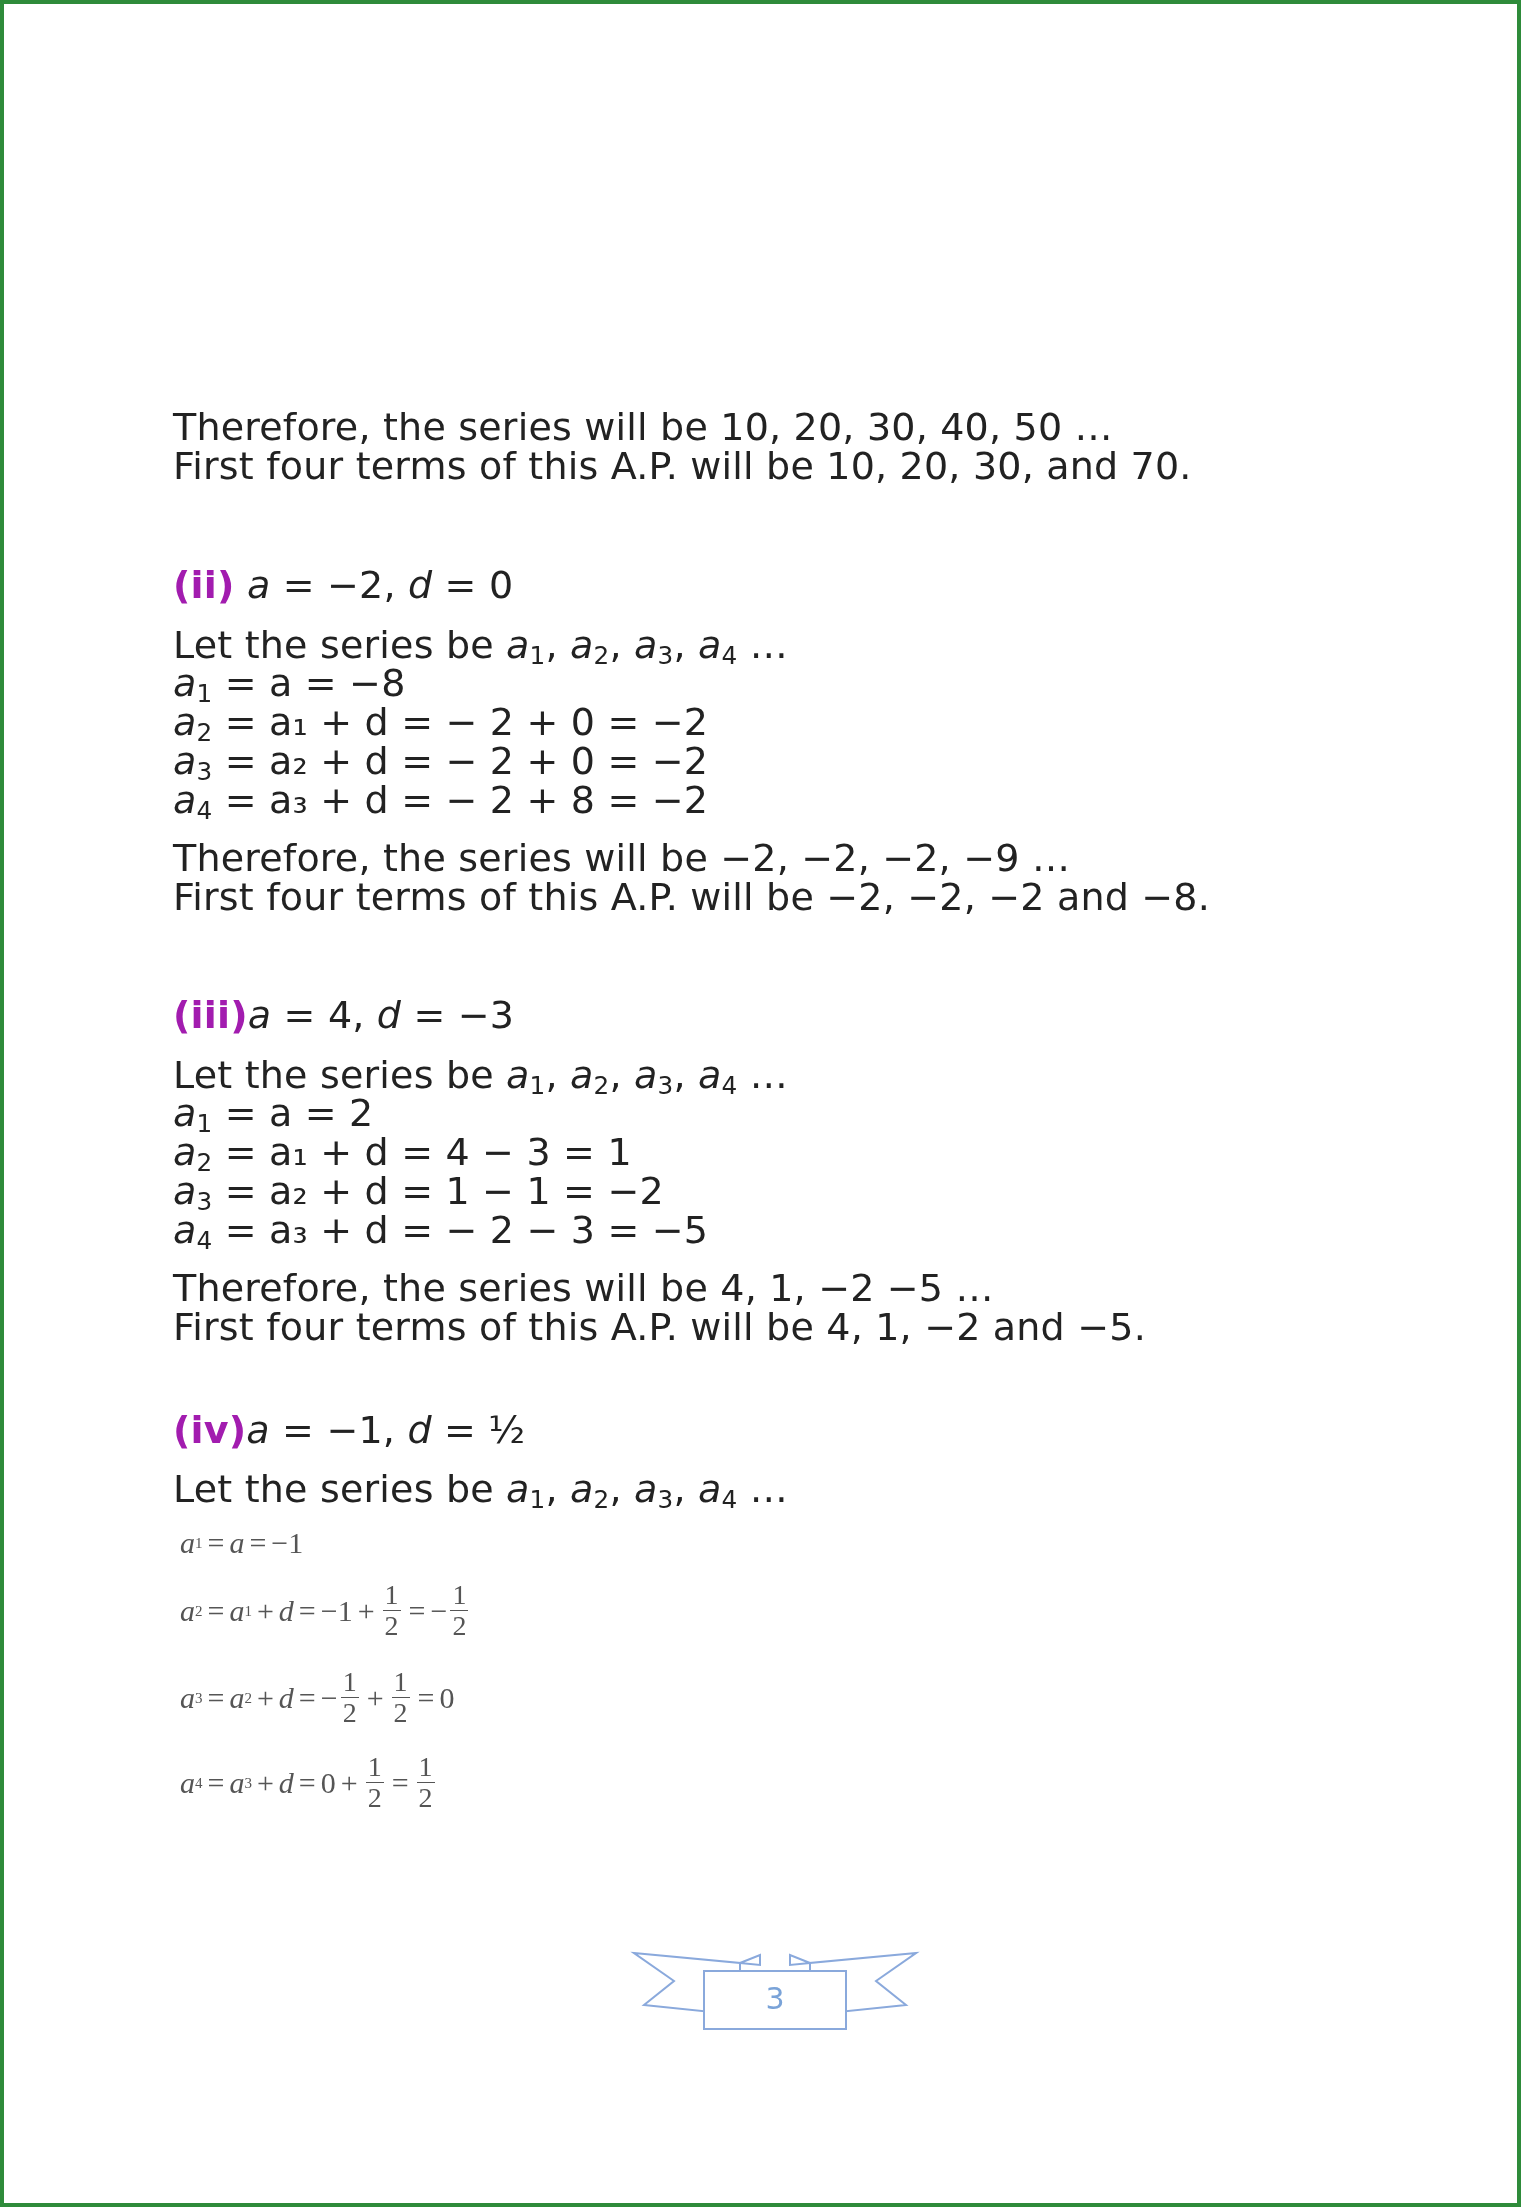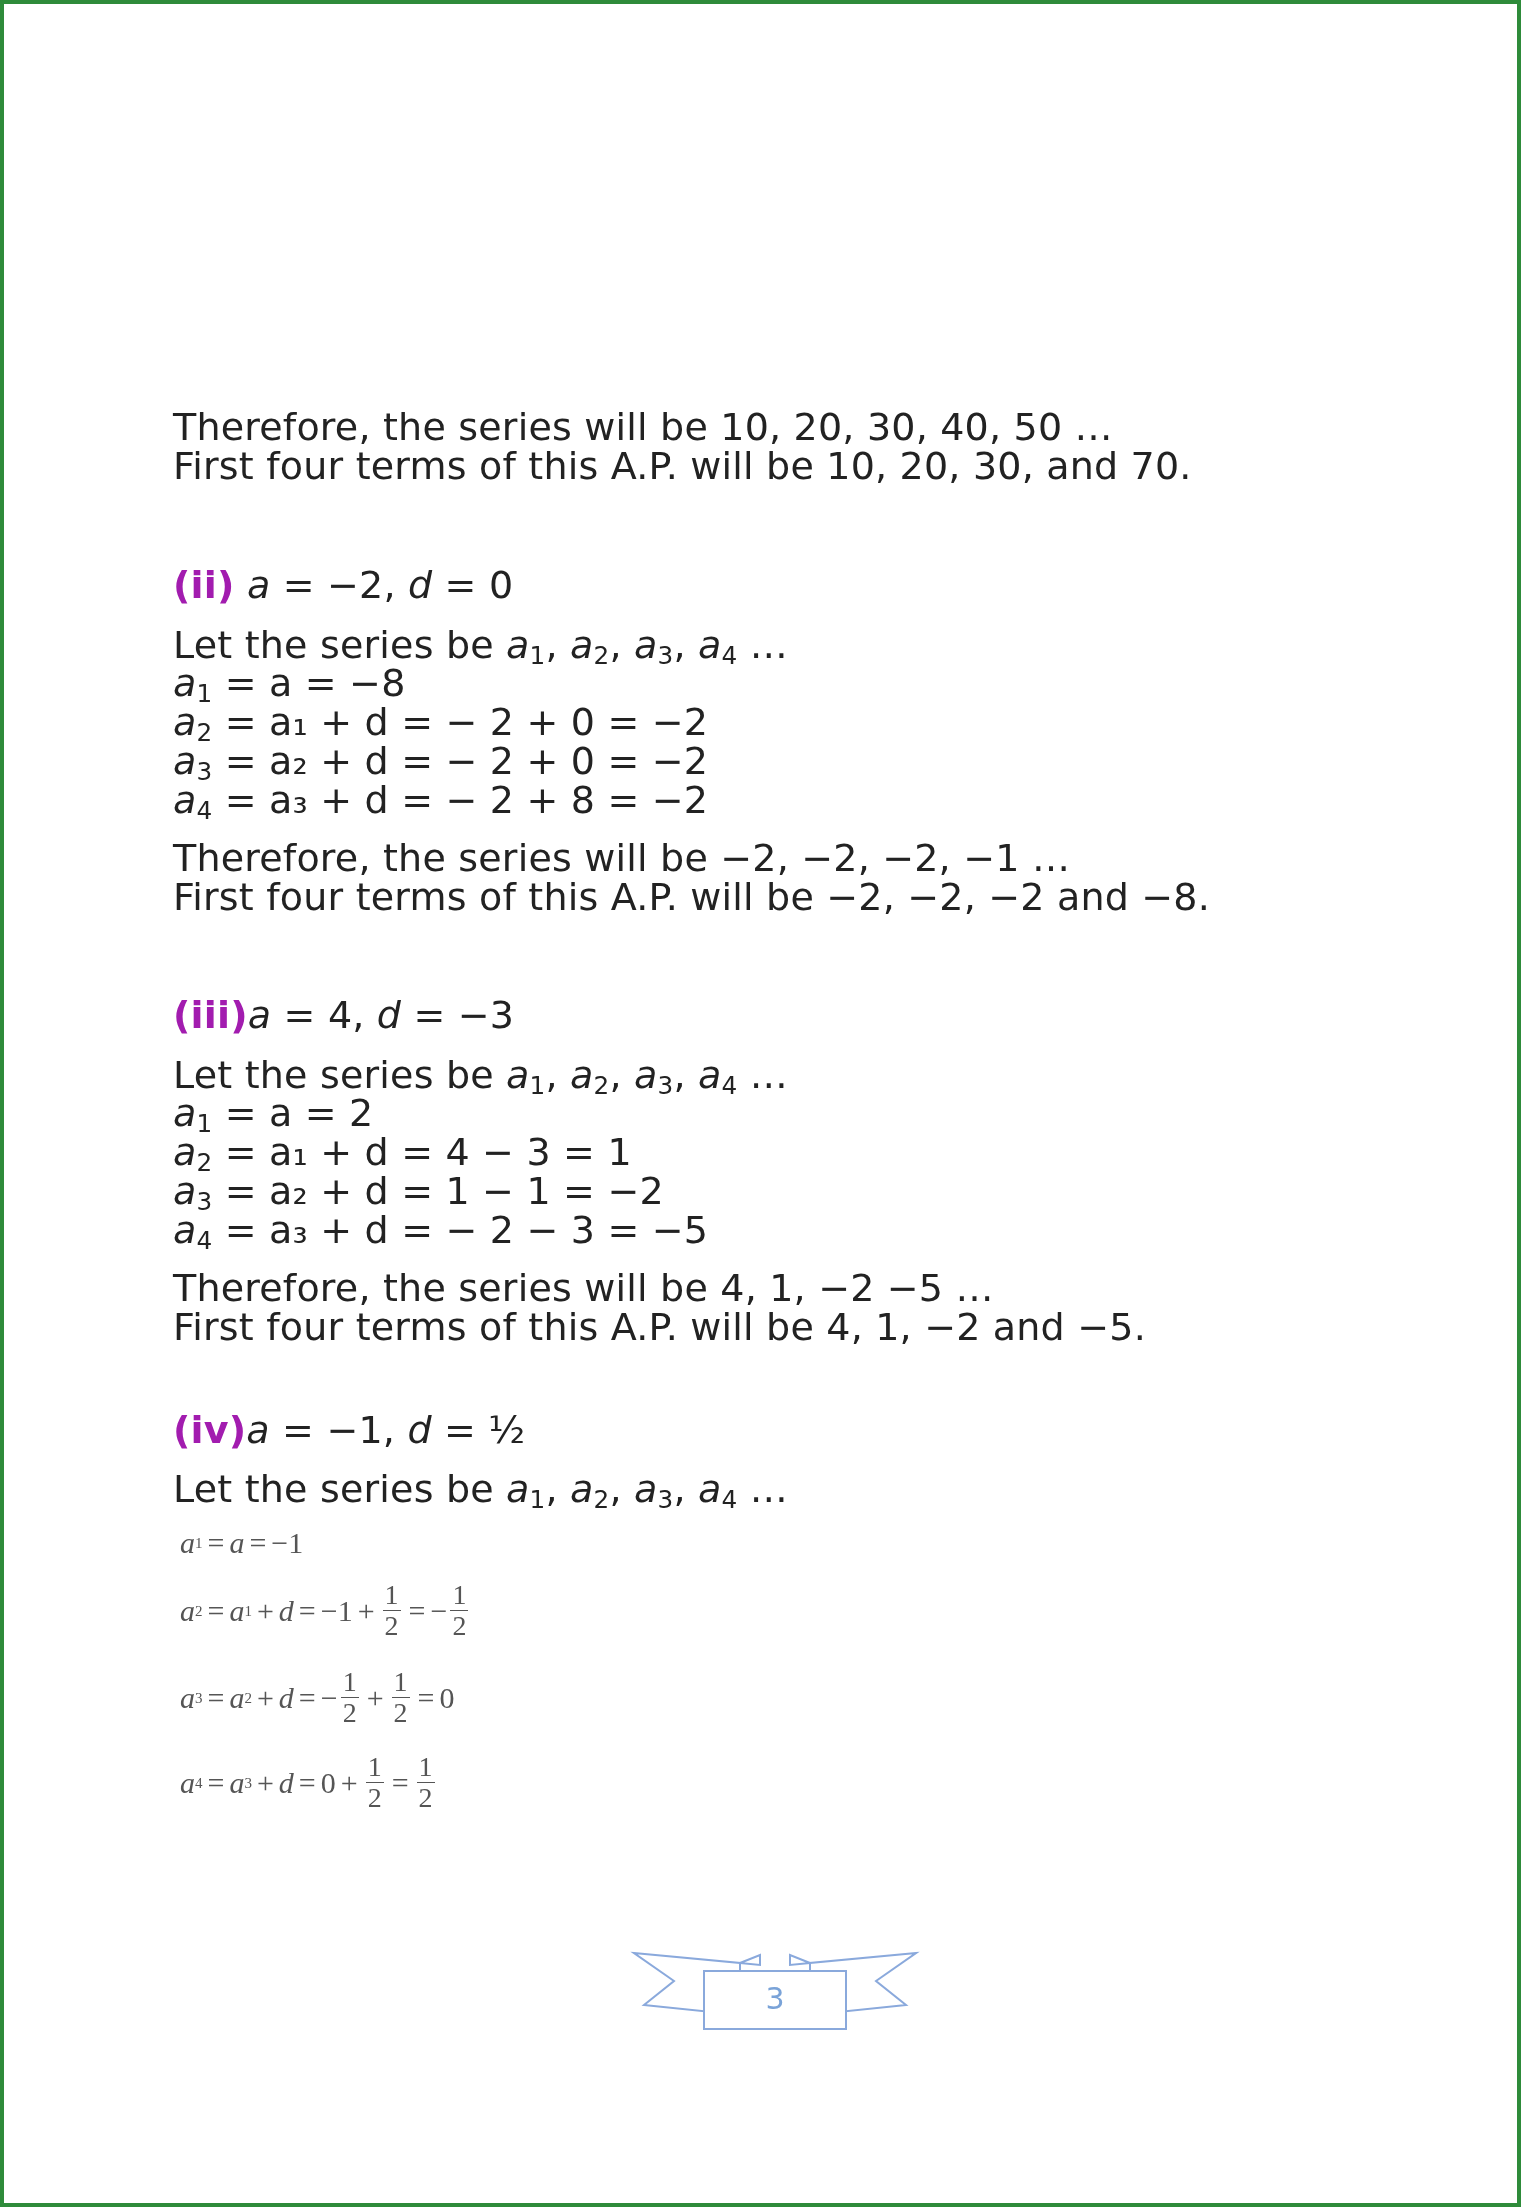--- a/index.html
+++ b/index.html
@@ -31,21 +31,21 @@
 <div class="line heading" style="top:566px">
   <span class="num">(ii)</span>&nbsp;<i>a</i><span> = −2, </span><i>d</i><span> = 0</span>
 </div>
 <div class="line" style="top:626px">
   <span>Let the series be </span><i>a</i><sub>1</sub><span>, </span><i>a</i><sub>2</sub><span>, </span><i>a</i><sub>3</sub><span>, </span><i>a</i><sub>4</sub><span> …</span>
 </div>
 <div class="line" style="top:664px"><i>a</i><sub>1</sub><span> = a = −8</span></div>
 <div class="line" style="top:703px"><i>a</i><sub>2</sub><span> = a₁ + d = − 2 + 0 = −2</span></div>
 <div class="line" style="top:742px"><i>a</i><sub>3</sub><span> = a₂ + d = − 2 + 0 = −2</span></div>
 <div class="line" style="top:781px"><i>a</i><sub>4</sub><span> = a₃ + d = − 2 + 8 = −2</span></div>
-<div class="line" style="top:839px">Therefore, the series will be −2, −2, −2, −1 …</div>
+<div class="line" style="top:839px">Therefore, the series will be −2, −2, −2, −9 …</div>
 <div class="line" style="top:878px">First four terms of this A.P. will be −2, −2, −2 and −8.</div>
 
 <div class="line heading" style="top:996px">
   <span class="num">(iii)</span><i>a</i><span> = 4, </span><i>d</i><span> = −3</span>
 </div>
 <div class="line" style="top:1056px">
   <span>Let the series be </span><i>a</i><sub>1</sub><span>, </span><i>a</i><sub>2</sub><span>, </span><i>a</i><sub>3</sub><span>, </span><i>a</i><sub>4</sub><span> …</span>
 </div>
 <div class="line" style="top:1094px"><i>a</i><sub>1</sub><span> = a = 2</span></div>
 <div class="line" style="top:1133px"><i>a</i><sub>2</sub><span> = a₁ + d = 4 − 3 = 1</span></div>

